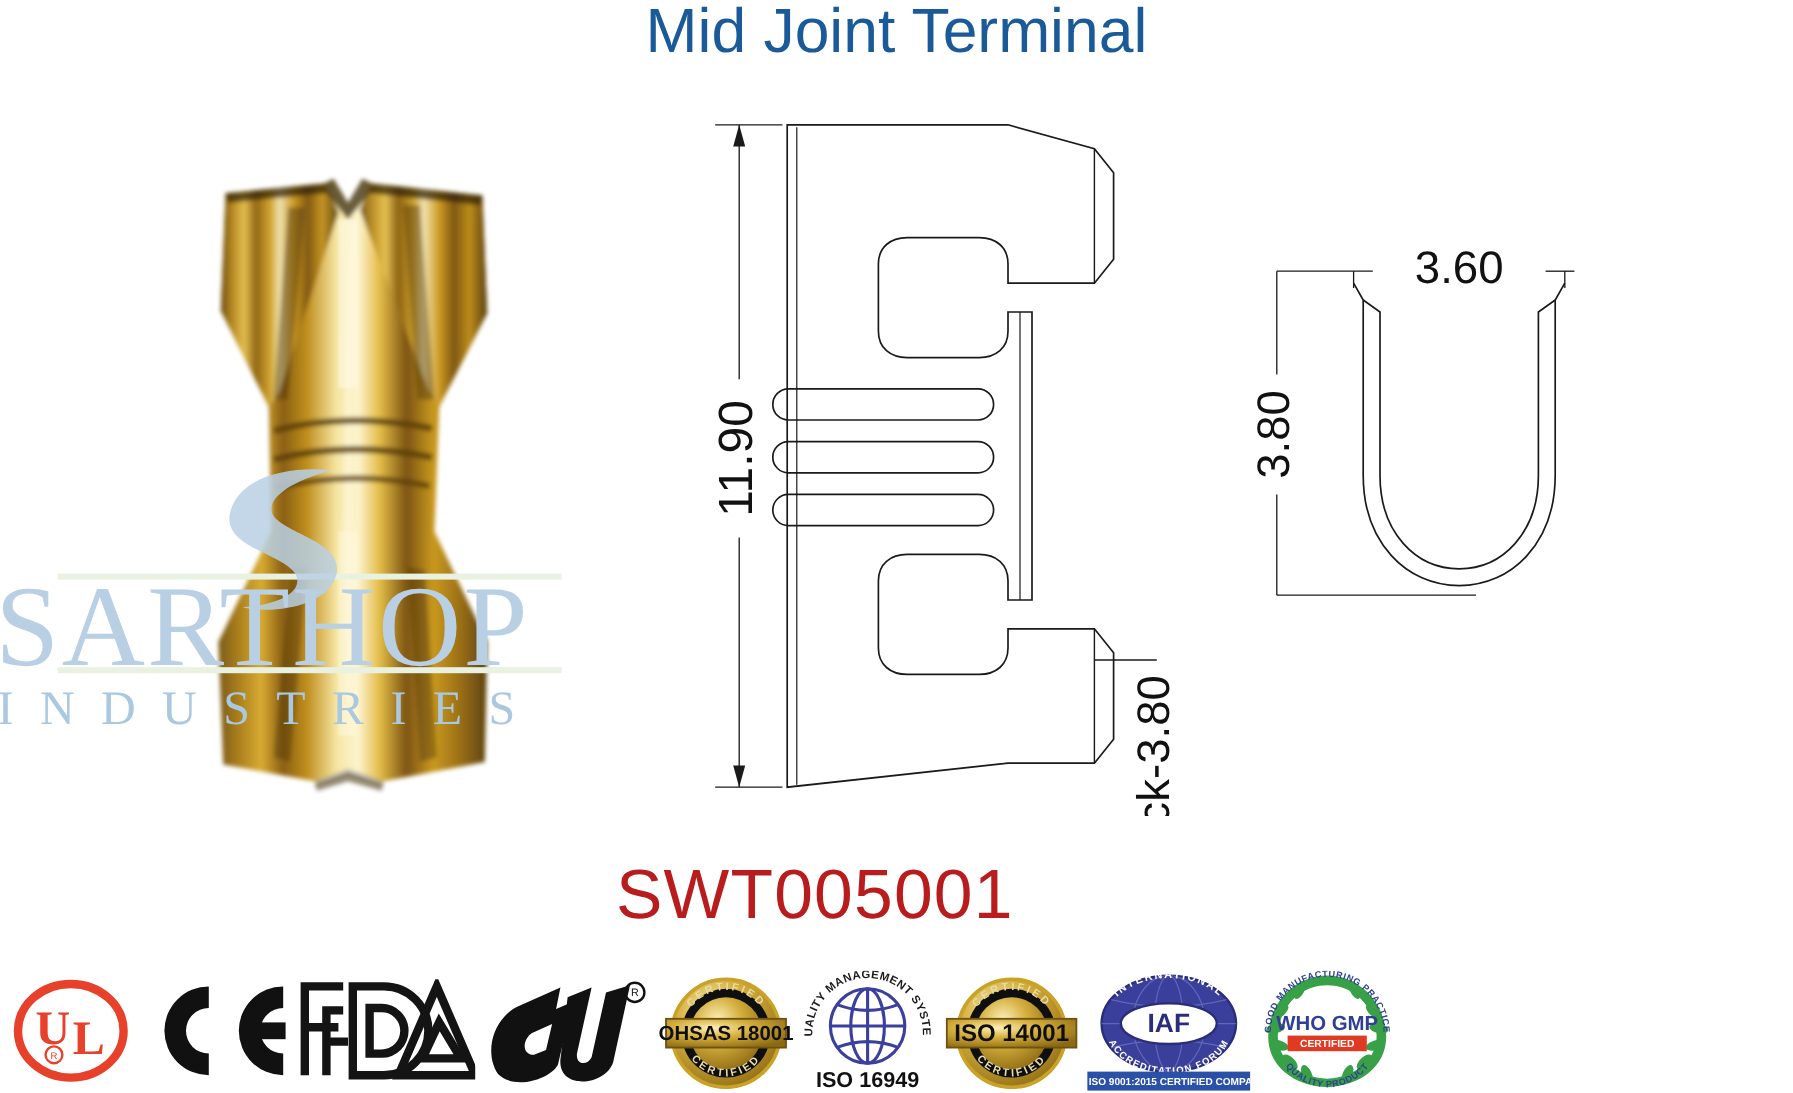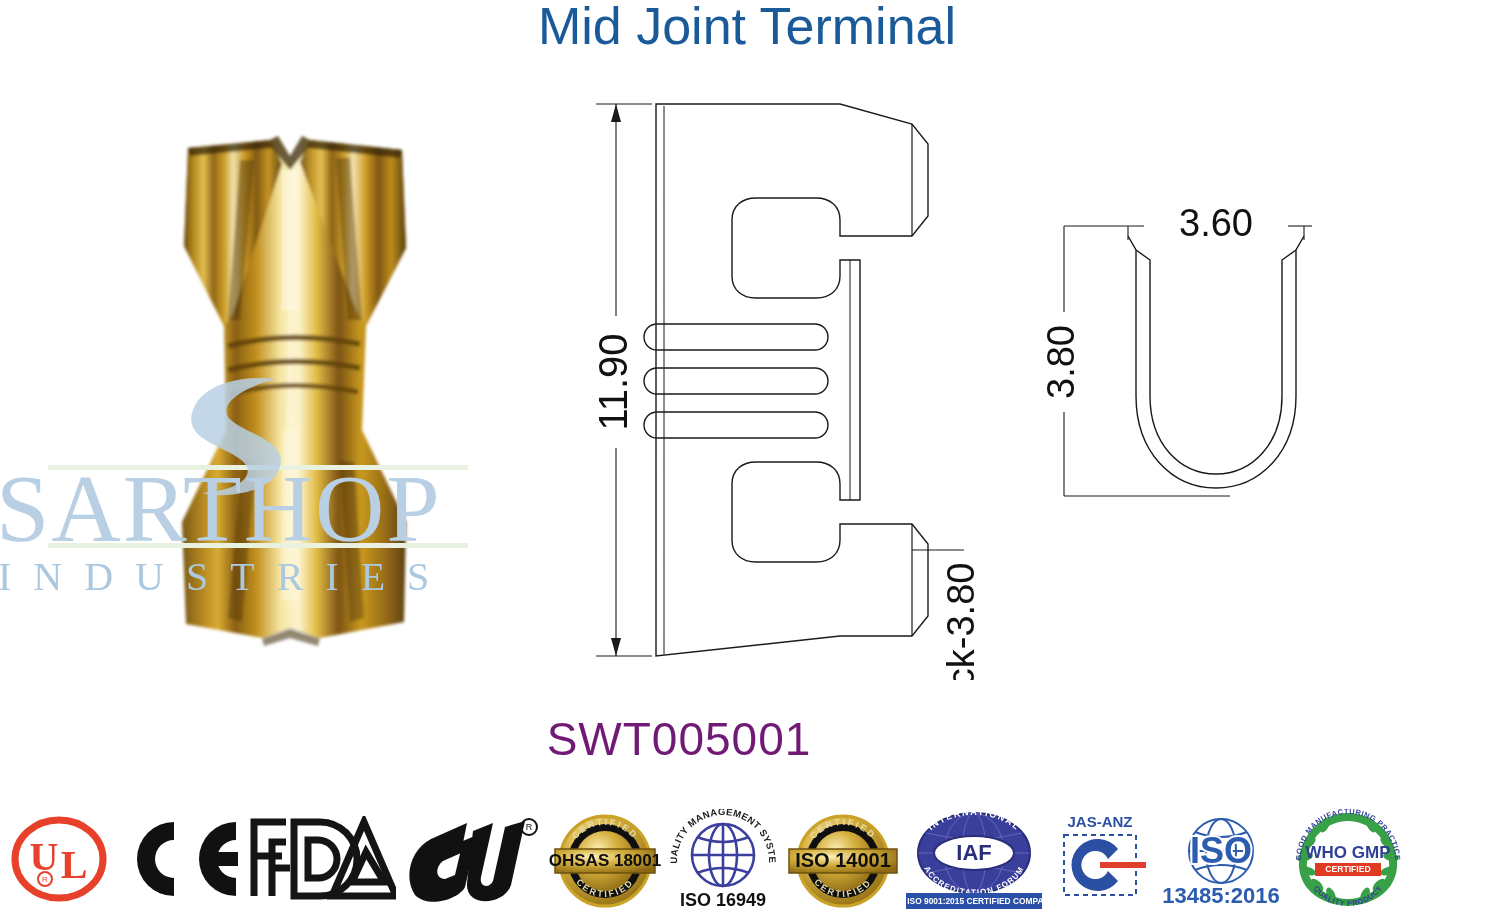--- a/index.html
+++ b/index.html
@@ -30,31 +30,31 @@
     white-space: nowrap;
   }
 
   
   #product-code {
     position: absolute;
     left: 0;
     top: 712px;
     width: 1358px;
     text-align: center;
-    font-size: 46px;
+    font-size: 58px;
     font-weight: 400;
-    color: #701a75;
+    color: #b91c1c;
     letter-spacing: 1px;
   }
 
   
   #photo-panel {
     position: absolute;
     left: 0;
-    top: 95px;
+    top: 108px;
     width: 520px;
     height: 590px;
   }
   #terminal-photo {
     position: absolute;
     left: 170px;
     top: 35px;
     width: 250px;
     height: 520px;
   }
@@ -489,42 +489,21 @@
         <textPath href="#iafTop" startOffset="50%" text-anchor="middle">INTERNATIONAL</textPath>
       </text>
       <text font-family="Liberation Sans, sans-serif" font-size="8" font-weight="bold" fill="#ffffff" letter-spacing="1.2">
         <textPath href="#iafBot" startOffset="50%" text-anchor="middle">ACCREDITATION FORUM</textPath>
       </text>
       <rect x="0" y="84" width="136" height="16" fill="#2b50a8"></rect>
       <text x="68" y="93" text-anchor="middle" dominant-baseline="middle" font-family="Liberation Sans, sans-serif" font-weight="bold" font-size="8.4" fill="#ffffff">AN ISO 9001:2015 CERTIFIED COMPANY</text>
     </svg>
   </div>
 
-  <div class="cert-badge" style="width:112px">
-    <svg viewBox="0 0 108 100" width="108" height="100">
-      <text x="54" y="14" text-anchor="middle" dominant-baseline="middle" font-family="Liberation Sans, sans-serif" font-weight="bold" font-size="15" fill="#2b4fa2">JAS-ANZ</text>
-      <rect x="18" y="26" width="72" height="60" fill="none" stroke="#2b4fa2" stroke-width="2" stroke-dasharray="5,4"></rect>
-      <path d="M 72,40 A 26,26 0 1 0 72,72 L 62,62 A 14,14 0 1 1 62,50 Z" fill="#2b4fa2"></path>
-      <rect x="54" y="53" width="46" height="6" fill="#e0402b"></rect>
-    </svg>
-  </div>
-
-  <div class="cert-badge" style="width:130px">
-    <svg viewBox="0 0 124 100" width="124" height="100">
-      <g stroke="#2b5cb0" stroke-width="2" fill="none">
-        <circle cx="62" cy="42" r="32"></circle>
-        <ellipse cx="62" cy="42" rx="15" ry="32"></ellipse>
-        <line x1="30" y1="42" x2="94" y2="42"></line>
-        <path d="M 36,23 Q 62,33 88,23"></path>
-        <path d="M 36,61 Q 62,51 88,61"></path>
-      </g>
-      <text x="62" y="44" text-anchor="middle" dominant-baseline="middle" font-family="Liberation Sans, sans-serif" font-weight="bold" font-size="36" fill="#2b5cb0" stroke="#ffffff" stroke-width="4" paint-order="stroke">ISO</text>
-      <text x="62" y="88" text-anchor="middle" dominant-baseline="middle" font-family="Liberation Sans, sans-serif" font-weight="bold" font-size="22" fill="#2b5cb0">13485:2016</text>
-    </svg>
-  </div>
+
 
   <div class="cert-badge" style="width:124px">
     <svg viewBox="0 0 118 100" width="118" height="100">
       <defs>
         <path id="gmpTop" d="M 12,52 A 45,45 0 0 1 106,52"></path>
         <path id="gmpBot" d="M 16,54 A 42,42 0 0 0 102,54"></path>
       </defs>
 
       <g fill="#2e9b3e" opacity="0.95">
         <path d="M 59,4 C 34,4 12,24 10,52 C 8,78 30,96 59,97 C 88,96 110,78 108,52 C 106,24 84,4 59,4 Z

